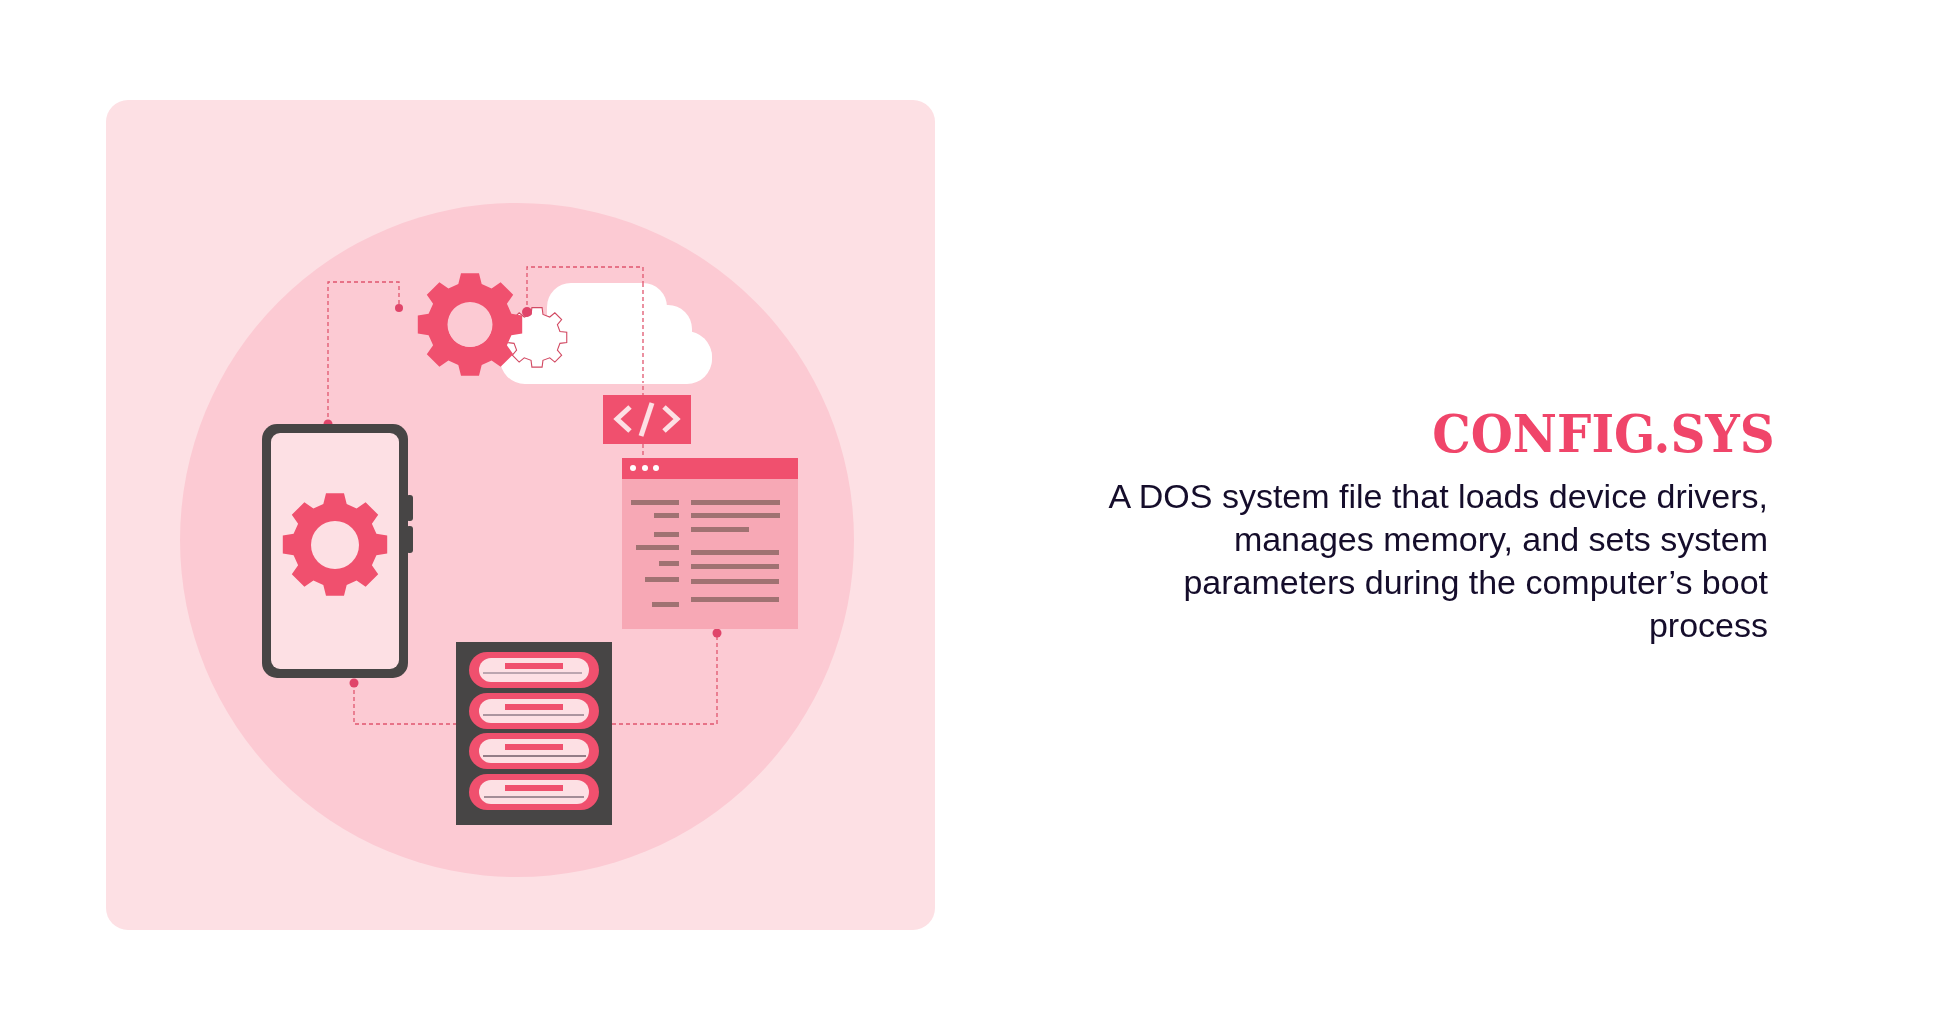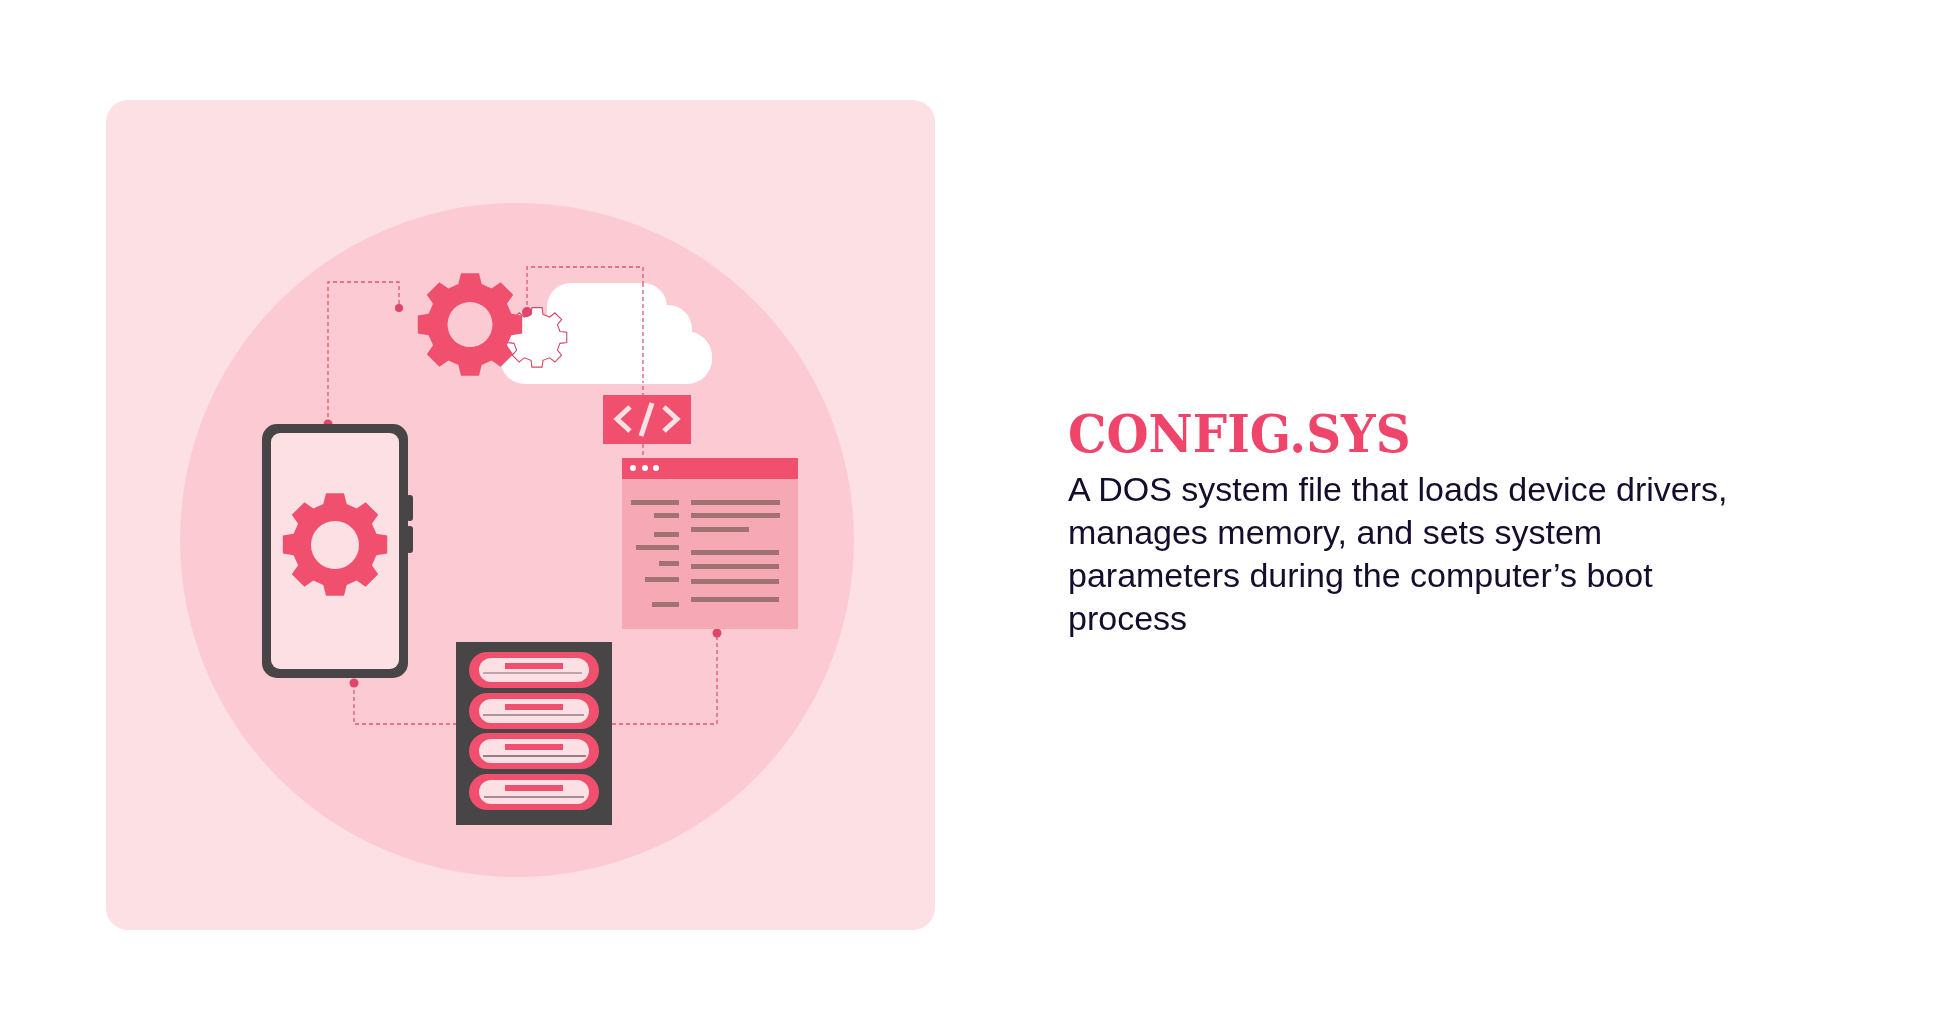--- a/index.html
+++ b/index.html
@@ -5,29 +5,29 @@
   * { margin: 0; padding: 0; box-sizing: border-box; }
   html, body { width: 1939px; height: 1023px; background: #ffffff; overflow: hidden; }
   body { position: relative; font-family: "DejaVu Sans", sans-serif; }
 
   .card {
     position: absolute; left: 106px; top: 100px; width: 829px; height: 830px;
     background: #fde0e4; border-radius: 22px; overflow: hidden;
   }
   .illustration { position: absolute; left: 0; top: 0; width: 829px; height: 830px; }
 
-  .text-block { position: absolute; left: 1068px; top: 400px; width: 760px; }
+  .text-block { position: absolute; left: 1068px; top: 400px; width: 760px; text-align: right; }
   .title {
     font-family: "DejaVu Serif", "Liberation Serif", serif;
     font-weight: bold; font-size: 52px; line-height: 68px;
     color: #f0456a; letter-spacing: 0px;
     transform: scaleX(0.93); transform-origin: left center;
   }
   .desc {
-    margin-top: 0;
+    margin-top: 7px;
     font-family: "Liberation Sans", sans-serif;
     font-size: 34px; line-height: 43px; color: #150d2b;
     width: 700px;
   }
 </style>
 </head>
 <body>
 
 <div class="card">
   <svg class="illustration" viewBox="106 100 829 830" width="829" height="830" xmlns="http://www.w3.org/2000/svg">

